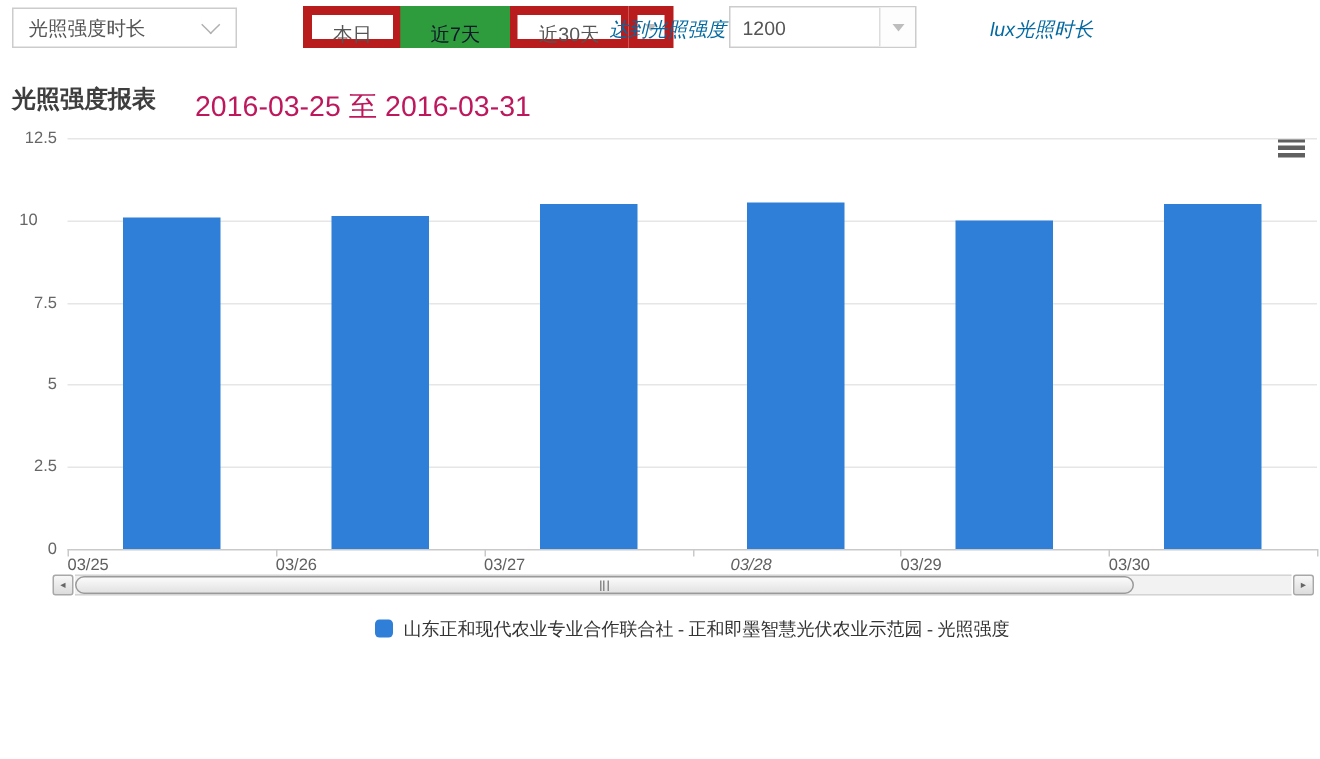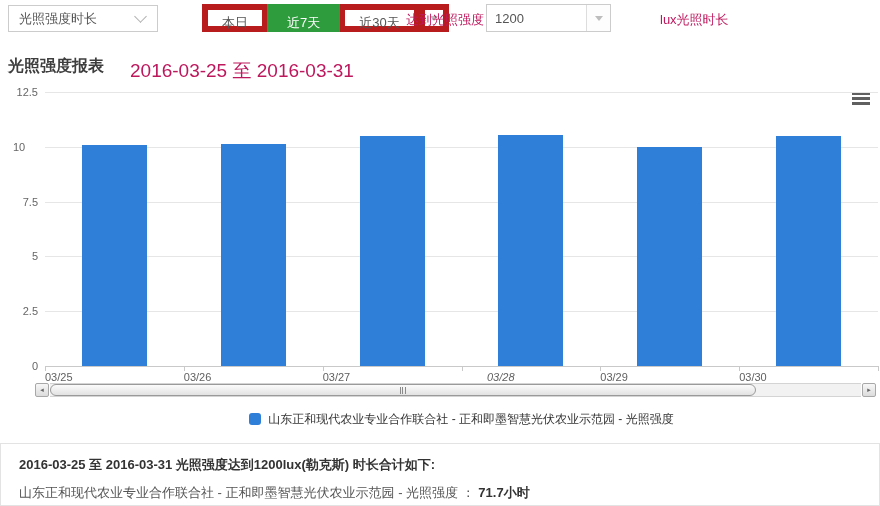--- a/index.html
+++ b/index.html
@@ -10,24 +10,24 @@
   
   .select-box { position:absolute; left:8px; top:5px; width:150px; height:27px;
     border:1px solid #ccc; background:#fff; display:flex; align-items:center;
     padding:0 12px 0 10px; font-size:13px; color:#555; cursor:pointer; }
   .chev { width:9px; height:9px; border-right:1px solid #b0b0b0; border-bottom:1px solid #b0b0b0;
     transform:rotate(45deg); margin-left:auto; margin-top:-5px; }
   .btn-group { position:absolute; left:202px; top:4px; height:28px; display:flex; }
   .btn { border:6px solid #b91c1c; background:#fff; font-size:13px; color:#555;
     padding:0 14px; height:28px; margin-left:-1px; cursor:pointer; line-height:26px; }
   .btn:first-child { margin-left:0; }
-  .btn.active { color:#ffffff; border-color:#2e9b3d; background:#2e9b3d; position:relative; z-index:1; }
+  .btn.active { color:#0f172a; border-color:#2e9b3d; background:#2e9b3d; position:relative; z-index:1; }
   .btn.arrow-btn { width:30px; padding:0; display:flex; align-items:center; justify-content:center; }
   .tri-down { width:0; height:0; border:4px solid transparent; border-top:5px solid #bdbdbd; margin-top:4px; }
-  .tb-label { position:absolute; top:11px; font-size:13px; color:#be185d; }
+  .tb-label { position:absolute; top:11px; font-size:13px; color:#0369a1;font-style:italic; }
   .combo { position:absolute; left:486px; top:4px; width:125px; height:28px;
     border:1px solid #ccc; background:#fff; display:flex; }
   .combo input { flex:1; border:none; outline:none; padding:0 8px; font-size:13px; color:#555;
     font-family:inherit; min-width:0; background:transparent; }
   .combo-arrow { width:24px; border-left:1px solid #ddd; display:flex; align-items:center;
     justify-content:center; cursor:pointer; background:#fdfdfd; }
 
   
   .title { position:absolute; left:8px; top:56px; font-size:16px; font-weight:bold; color:#3e3e3e; }
   .daterange { position:absolute; left:130px; top:58px; font-size:19px; color:#be185d; }
@@ -54,21 +54,21 @@
     border:1px solid #9a9a9a; border-radius:6px;
     background:linear-gradient(#fbfbfb,#e2e2e2); cursor:grab;
     display:flex; align-items:center; justify-content:center; }
   .rifles { width:6px; height:7px; border-left:1px solid #8a8a8a; border-right:1px solid #8a8a8a;
     background:linear-gradient(#8a8a8a,#8a8a8a) center/1px 100% no-repeat; }
 
   
   .legend { position:absolute; left:45px; top:410px; width:833px; height:18px;
     display:flex; justify-content:center; align-items:center; cursor:pointer; }
   .legend-swatch { width:12px; height:12px; border-radius:3px; margin-right:7px; }
-  .legend-label { font-size:12px; color:#333; }
+  .legend-label { font-size:12px; color:#333;font-family:Liberation Serif, serif; }
 
   
   .summary { position:absolute; left:0; top:443px; width:880px; height:63px;
     border:1px solid #e3e3e3; background:#fff; padding:12px 18px 0 18px; }
   .s1 { font-size:13px; font-weight:bold; color:#333; }
   .s2 { margin-top:10px; font-size:13px; color:#555; }
   .s2 b { color:#333; }
 </style>
 </head>
 <body>
@@ -152,20 +152,14 @@
       </div>
     </div>
     <div class="sb-btn">▸</div>
   </div>
 
   <div class="legend">
     <span class="legend-swatch" style="background: rgb(47, 126, 216);"></span>
     <span class="legend-label">山东正和现代农业专业合作联合社 - 正和即墨智慧光伏农业示范园 - 光照强度</span>
   </div>
 
-  <div class="summary">
-    <div class="s1">2016-03-25 至 2016-03-31 光照强度达到1200lux(勒克斯) 时长合计如下:</div>
-    <div class="s2">
-      <span>山东正和现代农业专业合作联合社 - 正和即墨智慧光伏农业示范园 - 光照强度 ： </span><b>71.7小时</b>
-    </div>
-  </div>
 
 </div>
 
 </body></html>

